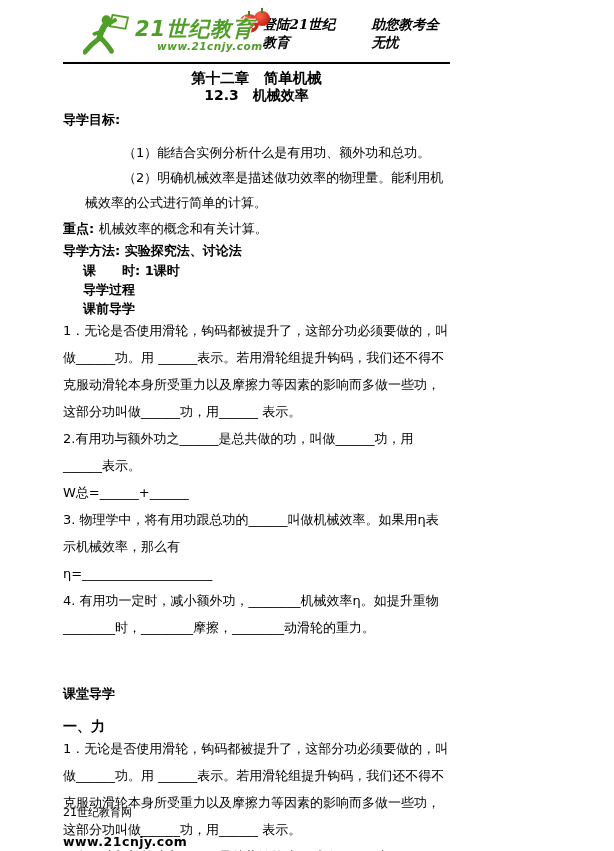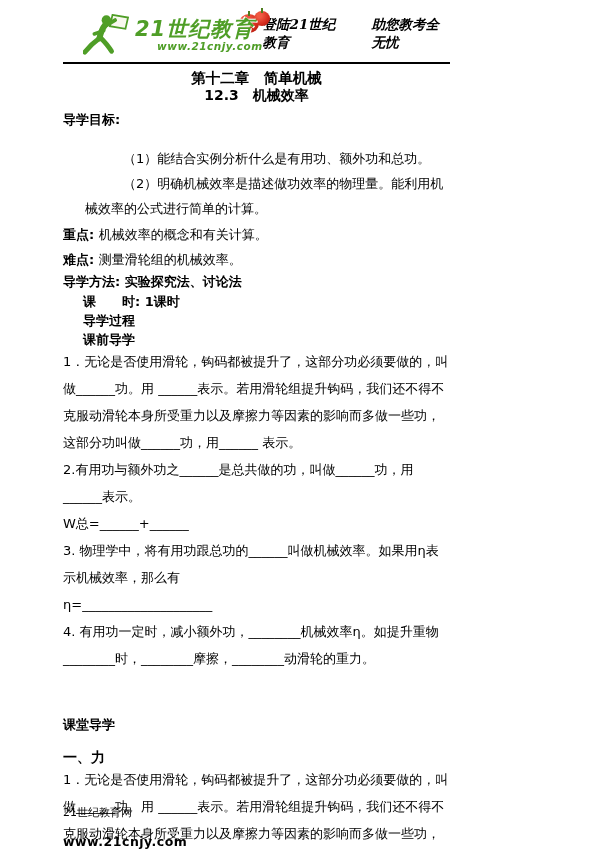--- a/index.html
+++ b/index.html
@@ -48,21 +48,21 @@
   }
 
   
   .t-chapter{text-align:center;font-weight:bold;font-size:14.5px;margin-top:5px;line-height:18px;}
   .t-section{text-align:center;font-weight:bold;font-size:14px;line-height:17px;}
 
   
   .h-bold{font-weight:bold;font-size:13px;line-height:18px;}
   .goals-head{margin-top:7px;}
   .obj{line-height:25px;padding-left:22px;text-indent:38px;margin:0;}
-  .obj.first{margin-top:17px;}
+  .obj.first{margin-top:11px;}
   .kv{line-height:23px;margin-top:2px;}
   .kv .lbl{font-weight:bold;}
   .kv-tight{line-height:19px;font-weight:bold;margin-top:1px;}
   .head-line{line-height:17px;margin-top:2px;margin-left:20px;}
 
   p.q{margin:0;line-height:27px;}
   .q1{margin-top:6px;}
   .formula{line-height:27px;}
   .sub-gray{font-size:9px;color:#8a8a8a;vertical-align:-2px;}
 
@@ -112,21 +112,20 @@
     </div>
 
     <div class="t-chapter">第十二章　简单机械</div>
     <div class="t-section">12.3　机械效率</div>
 
     <div class="h-bold goals-head">导学目标:</div>
     <p class="obj first">（1）能结合实例分析什么是有用功、额外功和总功。</p>
     <p class="obj">（2）明确机械效率是描述做功效率的物理量。能利用机械效率的公式进行简单的计算。</p>
 
     <div class="kv"><span class="lbl">重点: </span><span>机械效率的概念和有关计算。</span></div>
-    <div class="kv"><span class="lbl">难点: </span><span>测量滑轮组的机械效率。</span></div>
 
     <div class="kv-tight"><span>导学方法: </span><span>实验探究法、讨论法</span></div>
     <div class="h-bold head-line"><span>课　　时: </span><span>1课时</span></div>
     <div class="h-bold head-line">导学过程</div>
     <div class="h-bold head-line">课前导学</div>
 
     <p class="q q1">1．无论是否使用滑轮，钩码都被提升了，这部分功必须要做的，叫做______功。用 ______表示。若用滑轮组提升钩码，我们还不得不克服动滑轮本身所受重力以及摩擦力等因素的影响而多做一些功，这部分功叫做______功，用______ 表示。</p>
     <p class="q">2.有用功与额外功之______是总共做的功，叫做______功，用 ______表示。</p>
     <p class="q formula">W总=______+______</p>
     <p class="q">3. 物理学中，将有用功跟总功的______叫做机械效率。如果用η表示机械效率，那么有</p>

